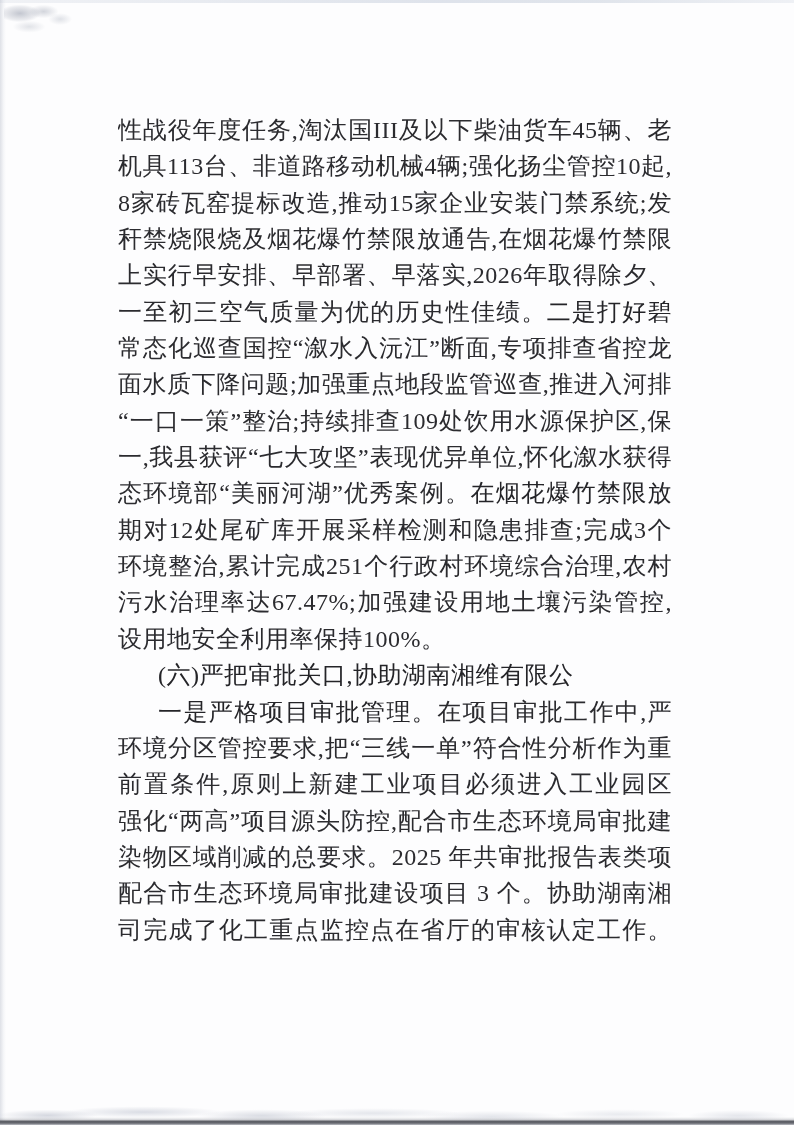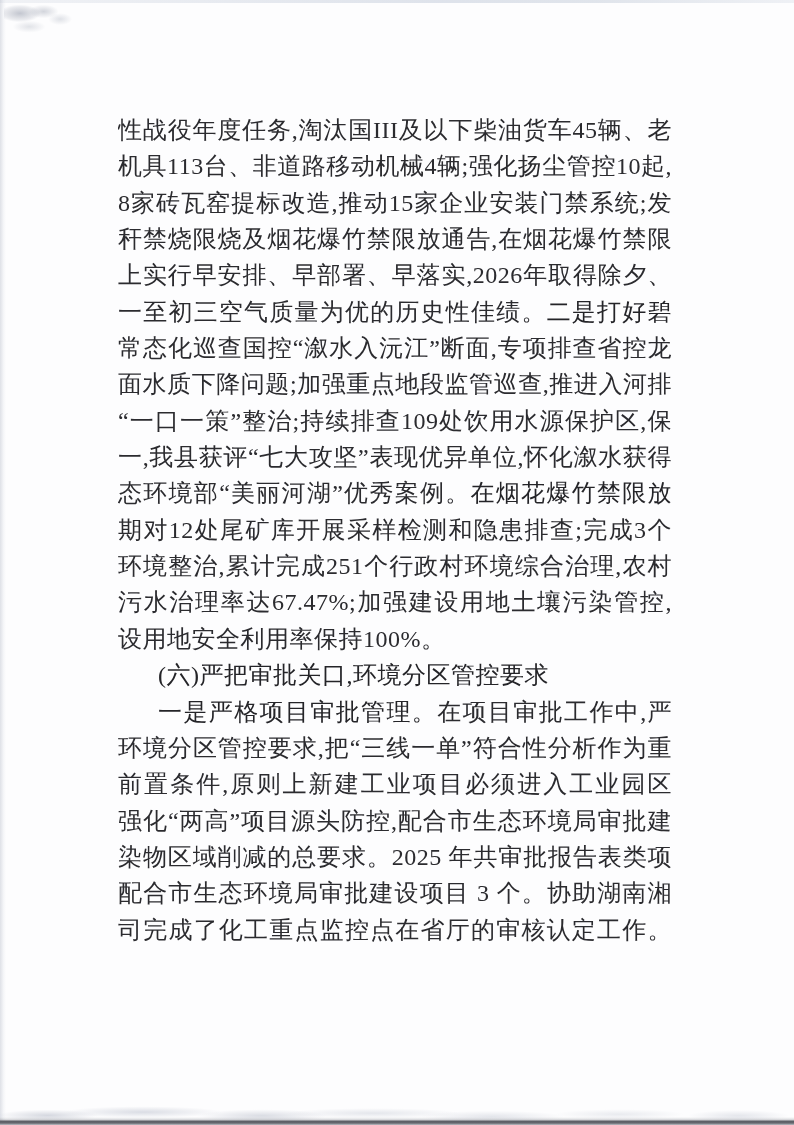--- a/index.html
+++ b/index.html
@@ -118,21 +118,21 @@
       <div class="line"><span class="seg">一至初三空气质量为优的历史性佳绩。</span><span class="seg bold">二是打好碧水保卫战。</span></div>
       <div class="line"><span class="seg">常态化巡查国控“溆水入沅江”断面,专项排查省控龙潭断</span></div>
       <div class="line"><span class="seg">面水质下降问题;加强重点地段监管巡查,推进入河排污口</span></div>
       <div class="line"><span class="seg">“一口一策”整治;持续排查109处饮用水源保护区,保障</span></div>
       <div class="line"><span class="seg">一,我县获评“七大攻坚”表现优异单位,怀化溆水获得生</span></div>
       <div class="line"><span class="seg">态环境部“美丽河湖”优秀案例。</span><span class="seg bold">在烟花爆竹禁限放管控。</span><span class="seg">定</span></div>
       <div class="line"><span class="seg">期对12处尾矿库开展采样检测和隐患排查;完成3个村农村</span></div>
       <div class="line"><span class="seg">环境整治,累计完成251个行政村环境综合治理,农村生活</span></div>
       <div class="line"><span class="seg">污水治理率达67.47%;加强建设用地土壤污染管控,重点建</span></div>
       <div class="line no-just"><span class="seg">设用地安全利用率保持100%。</span></div>
-      <div class="line no-just indent"><span class="seg bold">(六)严把审批关口,环境分区管控要求</span></div>
+      <div class="line no-just indent"><span class="seg bold">(六)严把审批关口,协助湖南湘维有限公</span></div>
       <div class="line indent"><span class="seg bold">一是严格项目审批管理。</span><span class="seg">在项目审批工作中,严把生态</span></div>
       <div class="line"><span class="seg">环境分区管控要求,把“三线一单”符合性分析作为重要的</span></div>
       <div class="line"><span class="seg">前置条件,原则上新建工业项目必须进入工业园区内。持续</span></div>
       <div class="line"><span class="seg">强化“两高”项目源头防控,配合市生态环境局审批建设项目</span></div>
       <div class="line"><span class="seg">染物区域削减的总要求。2025 年共审批报告表类项目 14 个,</span></div>
       <div class="line"><span class="seg">配合市生态环境局审批建设项目 3 个。协助湖南湘维有限公</span></div>
       <div class="line"><span class="seg">司完成了化工重点监控点在省厅的审核认定工作。</span><span class="seg bold">我县获评</span></div>
     </div>
   <div class="scan-bottom-mottle"></div>
   <div class="scan-bottom-line"></div>

